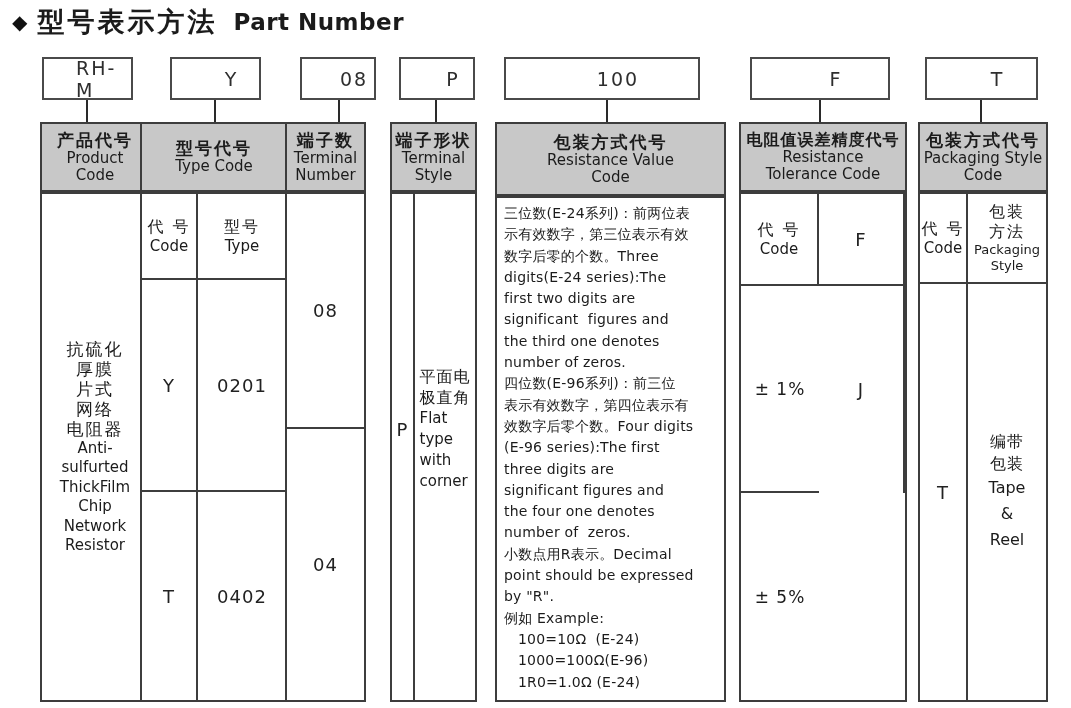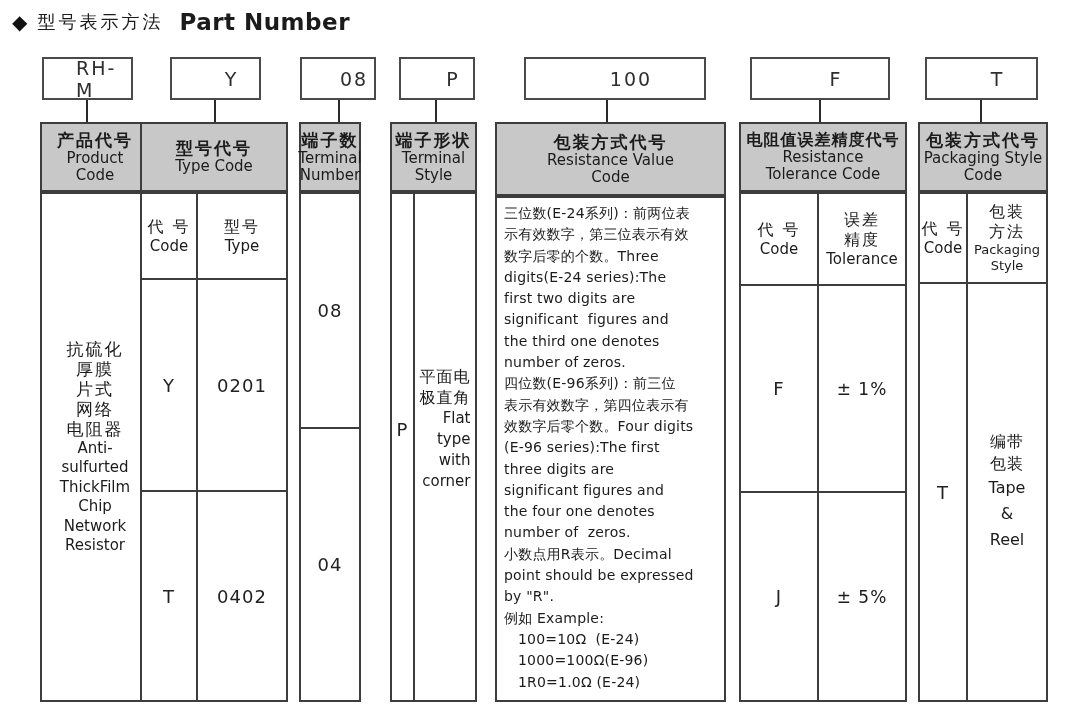--- a/index.html
+++ b/index.html
@@ -3,21 +3,21 @@
 <meta charset="utf-8">
 <style>
   * { margin:0; padding:0; box-sizing:border-box; }
   html,body { background:#ffffff; }
   body { font-family:"DejaVu Sans","Liberation Sans",sans-serif; color:#1b1b1b; }
   .screen { position:relative; width:1071px; height:708px; background:#ffffff; overflow:hidden; }
 
   
   .title { position:absolute; left:12px; top:6px; height:32px; display:flex; align-items:center; gap:10px; }
   .title .bullet { font-size:20px; color:#111; }
-  .title .t-zh { font-size:18px; font-weight:normal; letter-spacing:3px; }
+  .title .t-zh { font-size:27px; font-weight:bold; letter-spacing:3px; }
   .title .t-en { font-size:23px; font-weight:bold; margin-left:6px; letter-spacing:0.5px; }
 
   
   .pbox { position:absolute; top:57px; height:43px; border:2px solid #4a4a4a; background:#fff;
           display:flex; align-items:center; justify-content:center;
           font-size:19px; letter-spacing:2px; color:#2e2e2e;padding-left:32px; }
   .connector { position:absolute; top:100px; height:22px; width:2px; background:#2a2a2a; }
 
   
   .col { position:absolute; top:122px; height:580px; display:flex; flex-direction:column; }
@@ -41,41 +41,41 @@
 
   .stack-zh { font-size:17px; line-height:20px; letter-spacing:2px; white-space:pre-line; text-align:center; }
   .stack-en { font-size:15px; line-height:19.5px; white-space:pre-line; text-align:center; }
 
   .desc-text { font-size:14px; line-height:21.3px; white-space:pre-wrap; text-align:left;
                padding:5px 6px 0 7px; letter-spacing:0.2px; }
 
   .offset-up { transform:translateY(-18px); }
 
   .style-zh { font-size:16px; line-height:21px; letter-spacing:1px; white-space:pre-line; text-align:center; }
-  .style-en { font-size:15px; line-height:21px; white-space:pre-line; text-align:right; }
+  .style-en { font-size:15px; line-height:21px; white-space:pre-line; text-align:left; }
   .pack-zh { font-size:16px; line-height:22px; letter-spacing:1px; white-space:pre-line; text-align:center; }
   .pack-en { font-size:16px; line-height:26px; white-space:pre-line; text-align:center; }
   .tol { font-size:17px; letter-spacing:1px; }
 </style>
 </head>
 <body>
 
 <div class="screen">
 
   <div class="title">
     <span class="bullet">◆</span>
     <span class="t-zh">型号表示方法</span>
     <span class="t-en">Part Number</span>
   </div>
 
   <div class="pbox" style="left:42px;width:91px;">RH-M</div>
   <div class="pbox" style="left:170px;width:91px;">Y</div>
   <div class="pbox" style="left:300px;width:76px;">08</div>
   <div class="pbox" style="left:399px;width:76px;">P</div>
-  <div class="pbox" style="left:524px;width:182px;">100</div>
+  <div class="pbox" style="left:504px;width:196px;">100</div>
   <div class="pbox" style="left:750px;width:140px;">F</div>
   <div class="pbox" style="left:925px;width:113px;">T</div>
 
   <div class="connector" style="left:86px;"></div>
   <div class="connector" style="left:214px;"></div>
   <div class="connector" style="left:338px;"></div>
   <div class="connector" style="left:435px;"></div>
   <div class="connector" style="left:606px;"></div>
   <div class="connector" style="left:819px;"></div>
   <div class="connector" style="left:980px;"></div>
@@ -115,21 +115,21 @@
         <div class="sh-zh">型号</div>
         <div class="sh-en">Type</div>
       </div>
       <div class="cell br bb code">Y</div>
       <div class="cell bb code">0201</div>
       <div class="cell br code">T</div>
       <div class="cell code">0402</div>
     </div>
   </div>
 
-  <div class="col" style="left:299px;width:62px;">
+  <div class="col" style="left:285px;width:81px;">
     <div class="hd">
       <div class="hz">端子数</div>
       <div class="he">Terminal
 Number</div>
     </div>
     <div class="bd grid" style="grid-template-rows:235px 1fr;">
       <div class="cell bb code">08</div>
       <div class="cell code">04</div>
     </div>
   </div>
@@ -194,25 +194,20 @@
     <div class="hd tight">
       <div class="hz">电阻值误差精度代号</div>
       <div class="he">Resistance
 Tolerance Code</div>
     </div>
     <div class="bd grid" style="grid-template-columns:78px 1fr; grid-template-rows:92px 207px 1fr;">
       <div class="cell br bb">
         <div class="sh-zh">代 号</div>
         <div class="sh-en">Code</div>
       </div>
-      <div class="cell bb">
-        <div class="sh-zh">误差
-精度</div>
-        <div class="sh-en">Tolerance</div>
-      </div>
       <div class="cell br bb code">F</div>
       <div class="cell bb tol">± 1%</div>
       <div class="cell br code">J</div>
       <div class="cell tol">± 5%</div>
     </div>
   </div>
 
   <div class="col" style="left:918px;width:130px;">
     <div class="hd">
       <div class="hz">包装方式代号</div>

